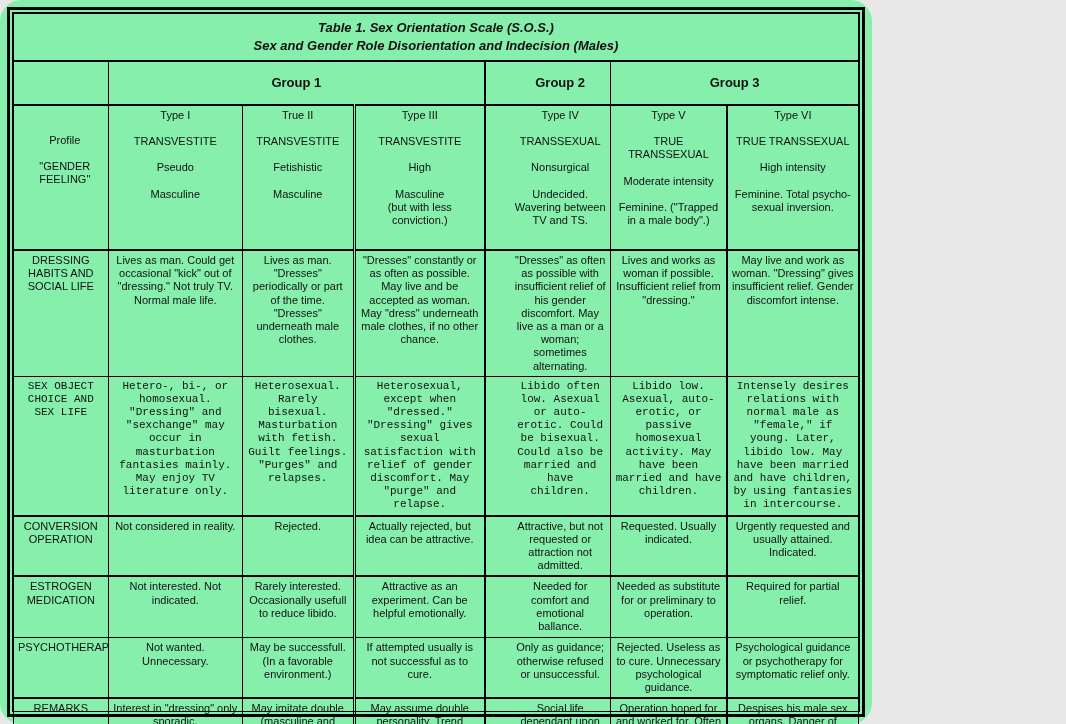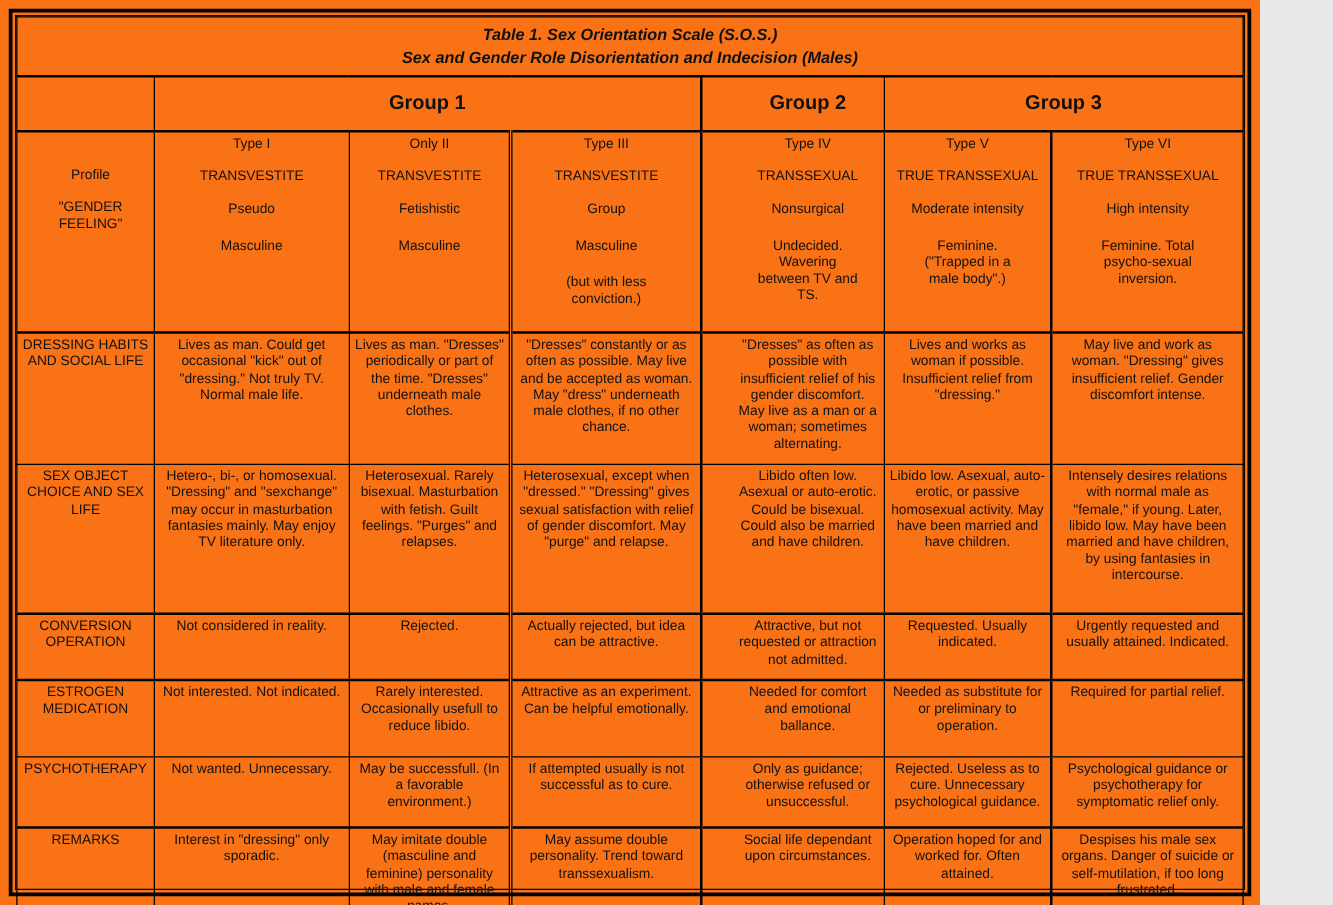--- a/index.html
+++ b/index.html
@@ -1,18 +1,18 @@
 <!DOCTYPE html>
 <html><head>
 <meta charset="utf-8">
 <style>
   html,body { margin:0; padding:0; background:#e8e8e8; }
   .page {
-    width:1008px; height:724px; background:#f97316; box-sizing:border-box;
-    padding:7px; font-family:"Liberation Sans", sans-serif; color:#111;
+    width:872px; height:724px; background:#86efac; box-sizing:border-box;
+    padding:7px; font-family:"Liberation Sans", sans-serif; color:#111;border-radius:21px;
   }
   .frame {
     border:3px solid #000; padding:2px; height:100%; box-sizing:border-box;
   }
   .frame-inner {
     border:1px solid #000; height:100%; box-sizing:border-box;
   }
   table.sos {
     border-collapse:collapse; width:100%; height:100%; table-layout:fixed;
   }
@@ -25,30 +25,30 @@
   
   .hb { border-bottom:2px solid #000; }
   
   .t3 { border-left:3px double #000; }
   .t4 { border-left:2px solid #000;padding-left:28px; }
   .t6 { border-left:2px solid #000; }
 
   .title-cell { height:40px; vertical-align:middle; }
   .title-cell p { font-weight:bold; font-style:italic; font-size:13px; line-height:1.35; }
 
-  .group-row td { height:36px; vertical-align:middle; font-weight:bold; font-size:16px; }
+  .group-row td { height:36px; vertical-align:middle; font-weight:bold; font-size:13px; }
 
   .header-row td { height:112px; }
   .hl { margin:0 0 13px 0 !important; }
-  .hl-f { margin:16px !important; }
+  .hl-f { margin:0 !important; }
   .profile-cell { padding-top:28px !important;padding-left:12px; }
   .profile-cell p { margin:0 0 13px 0; }
 
   .r-dressing td { height:98px;text-align:center; }
-  .r-sex td { height:112px; }
+  .r-sex td { height:112px;font-family:Liberation Mono, monospace; }
   .r-kinsey td { height:29px; vertical-align:middle; }
   .r-conversion td { height:45px;margin-top:42px; }
   .r-estrogen td { height:54px; }
   .r-psycho td { height:49px; }
   .r-remarks td { height:79px; }
 </style>
 </head>
 <body>
 
 <div class="page">
@@ -86,30 +86,30 @@
             <p>"GENDER FEELING"</p>
           </td>
           <td class="hb">
             <p class="hl">Type I</p>
             <p class="hl">TRANSVESTITE</p>
             <p class="hl">Pseudo</p>
             <p class="hl-f">Masculine</p>
             <p class="hl-f"></p>
           </td>
           <td class="hb">
-            <p class="hl">Only II</p>
+            <p class="hl">True II</p>
             <p class="hl">TRANSVESTITE</p>
             <p class="hl">Fetishistic</p>
             <p class="hl-f">Masculine</p>
             <p class="hl-f"></p>
           </td>
           <td class="hb t3">
             <p class="hl">Type III</p>
             <p class="hl">TRANSVESTITE</p>
-            <p class="hl">Group</p>
+            <p class="hl">High</p>
             <p class="hl-f">Masculine</p>
             <p class="hl-f">(but with less conviction.)</p>
           </td>
           <td class="hb t4">
             <p class="hl">Type IV</p>
             <p class="hl">TRANSSEXUAL</p>
             <p class="hl">Nonsurgical</p>
             <p class="hl-f">Undecided. Wavering between TV and TS.</p>
             <p class="hl-f"></p>
           </td>

